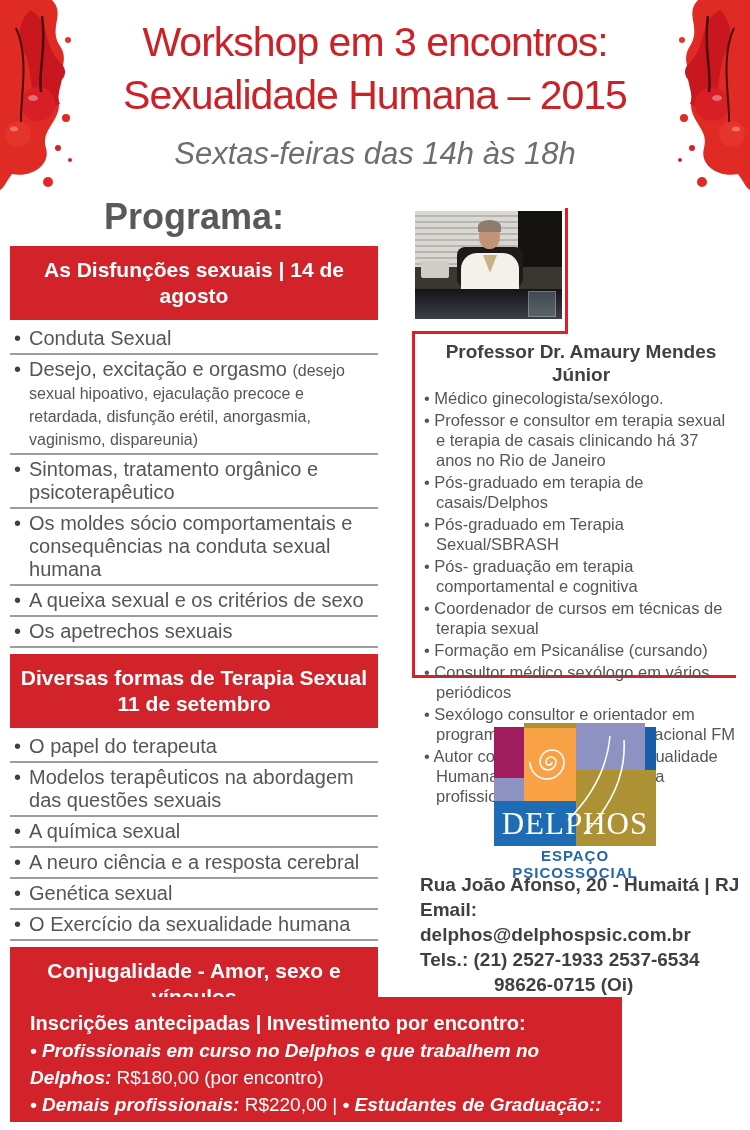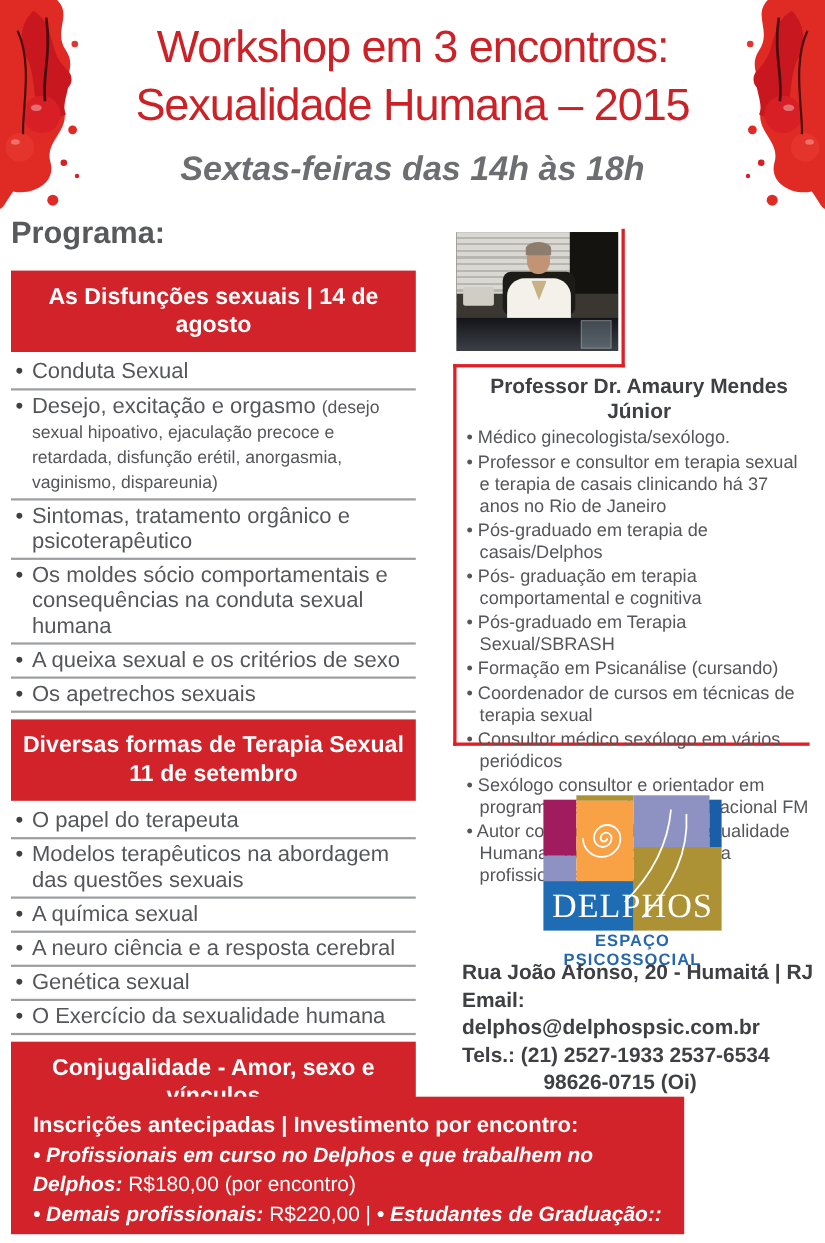--- a/index.html
+++ b/index.html
@@ -5,23 +5,23 @@
   html,body{margin:0;padding:0;background:#ffffff;}
   #page{position:relative;width:750px;height:1130px;background:#fff;overflow:hidden;
         font-family:"Liberation Sans",sans-serif;}
   
   .cherry{position:absolute;top:0;width:78px;height:196px;}
   .cherry.left{left:0;}
   .cherry.right{right:0;transform:scaleX(-1);}
   #title{position:absolute;top:16px;left:70px;width:610px;text-align:center;
          color:#cb2127;font-weight:normal;font-size:41px;line-height:53px;letter-spacing:-1px;}
   #subtitle{position:absolute;top:136px;left:0;width:750px;text-align:center;
-            color:#6d6e71;font-weight:bold;font-style:italic;font-size:31px;}
-  #program-heading{position:absolute;top:196px;left:10px;width:368px;
-                   color:#58595b;font-weight:bold;font-size:28px;}
+            color:#6d6e71;font-weight:normal;font-style:italic;font-size:31px;}
+  #program-heading{position:absolute;top:196px;left:10px;width:368px;text-align:center;
+                   color:#58595b;font-weight:bold;font-size:36px;}
   
   #left-col{position:absolute;left:10px;top:246px;width:368px;}
   .band{background:#d2232a;color:#fff;font-weight:bold;font-size:21px;line-height:26px;
         text-align:center;padding:11px 4px;margin-bottom:4px;}
   .section + .section .band{margin-top:6px;}
   .prog-item{display:flex;align-items:flex-start;padding:3px 2px 3px 2px;
              border-bottom:2px solid #9b9da0;color:#55565a;font-size:20px;line-height:23px;}
   .prog-item .bullet{margin:0 8px 0 2px;color:#3f4043;}
   .prog-item .detail{font-size:16px;line-height:18px;margin-top:47px;}
   
@@ -209,24 +209,24 @@
   <div class="bracket" style="left:412px;top:331px;width:156px;height:3px;"></div>
   <div class="bracket" style="left:412px;top:331px;width:3px;height:347px;"></div>
   <div class="bracket" style="left:412px;top:675px;width:324px;height:3px;"></div>
 
   <div id="prof-block">
     <div id="prof-name">Professor Dr. Amaury Mendes Júnior</div>
     <div id="prof-items">
         <div class="prof-item">• Médico ginecologista/sexólogo.</div>
         <div class="prof-item">• Professor e consultor em terapia sexual e terapia de casais clinicando há 37 anos no Rio de Janeiro</div>
         <div class="prof-item">• Pós-graduado em terapia de casais/Delphos</div>
+        <div class="prof-item">• Pós-graduado em Terapia Sexual/SBRASH</div>
         <div class="prof-item">• Pós- graduação em terapia comportamental e cognitiva</div>
-        <div class="prof-item">• Pós-graduado em Terapia Sexual/SBRASH</div>
+        <div class="prof-item">• Coordenador de cursos em técnicas de terapia sexual</div>
         <div class="prof-item">• Formação em Psicanálise (cursando)</div>
-        <div class="prof-item">• Coordenador de cursos em técnicas de terapia sexual</div>
         <div class="prof-item">• Consultor médico sexólogo em vários periódicos</div>
         <div class="prof-item">• Sexólogo consultor e orientador em programa semanal da radio Nacional FM</div>
         <div class="prof-item">• Autor colaborador do livro Sexualidade Humana - noções básicas para profissionais de saúde.</div>
       </div>
   </div>
 
   <div id="logo">
     <div class="lb" style="left:30px;top:3px;width:52px;height:5px;background:#ad9135;"></div>
     <div class="lb" style="left:0;top:7px;width:30px;height:51px;background:#a11c5e;"></div>
     <div class="lb" style="left:0;top:58px;width:30px;height:23px;background:#8e92c3;"></div>

